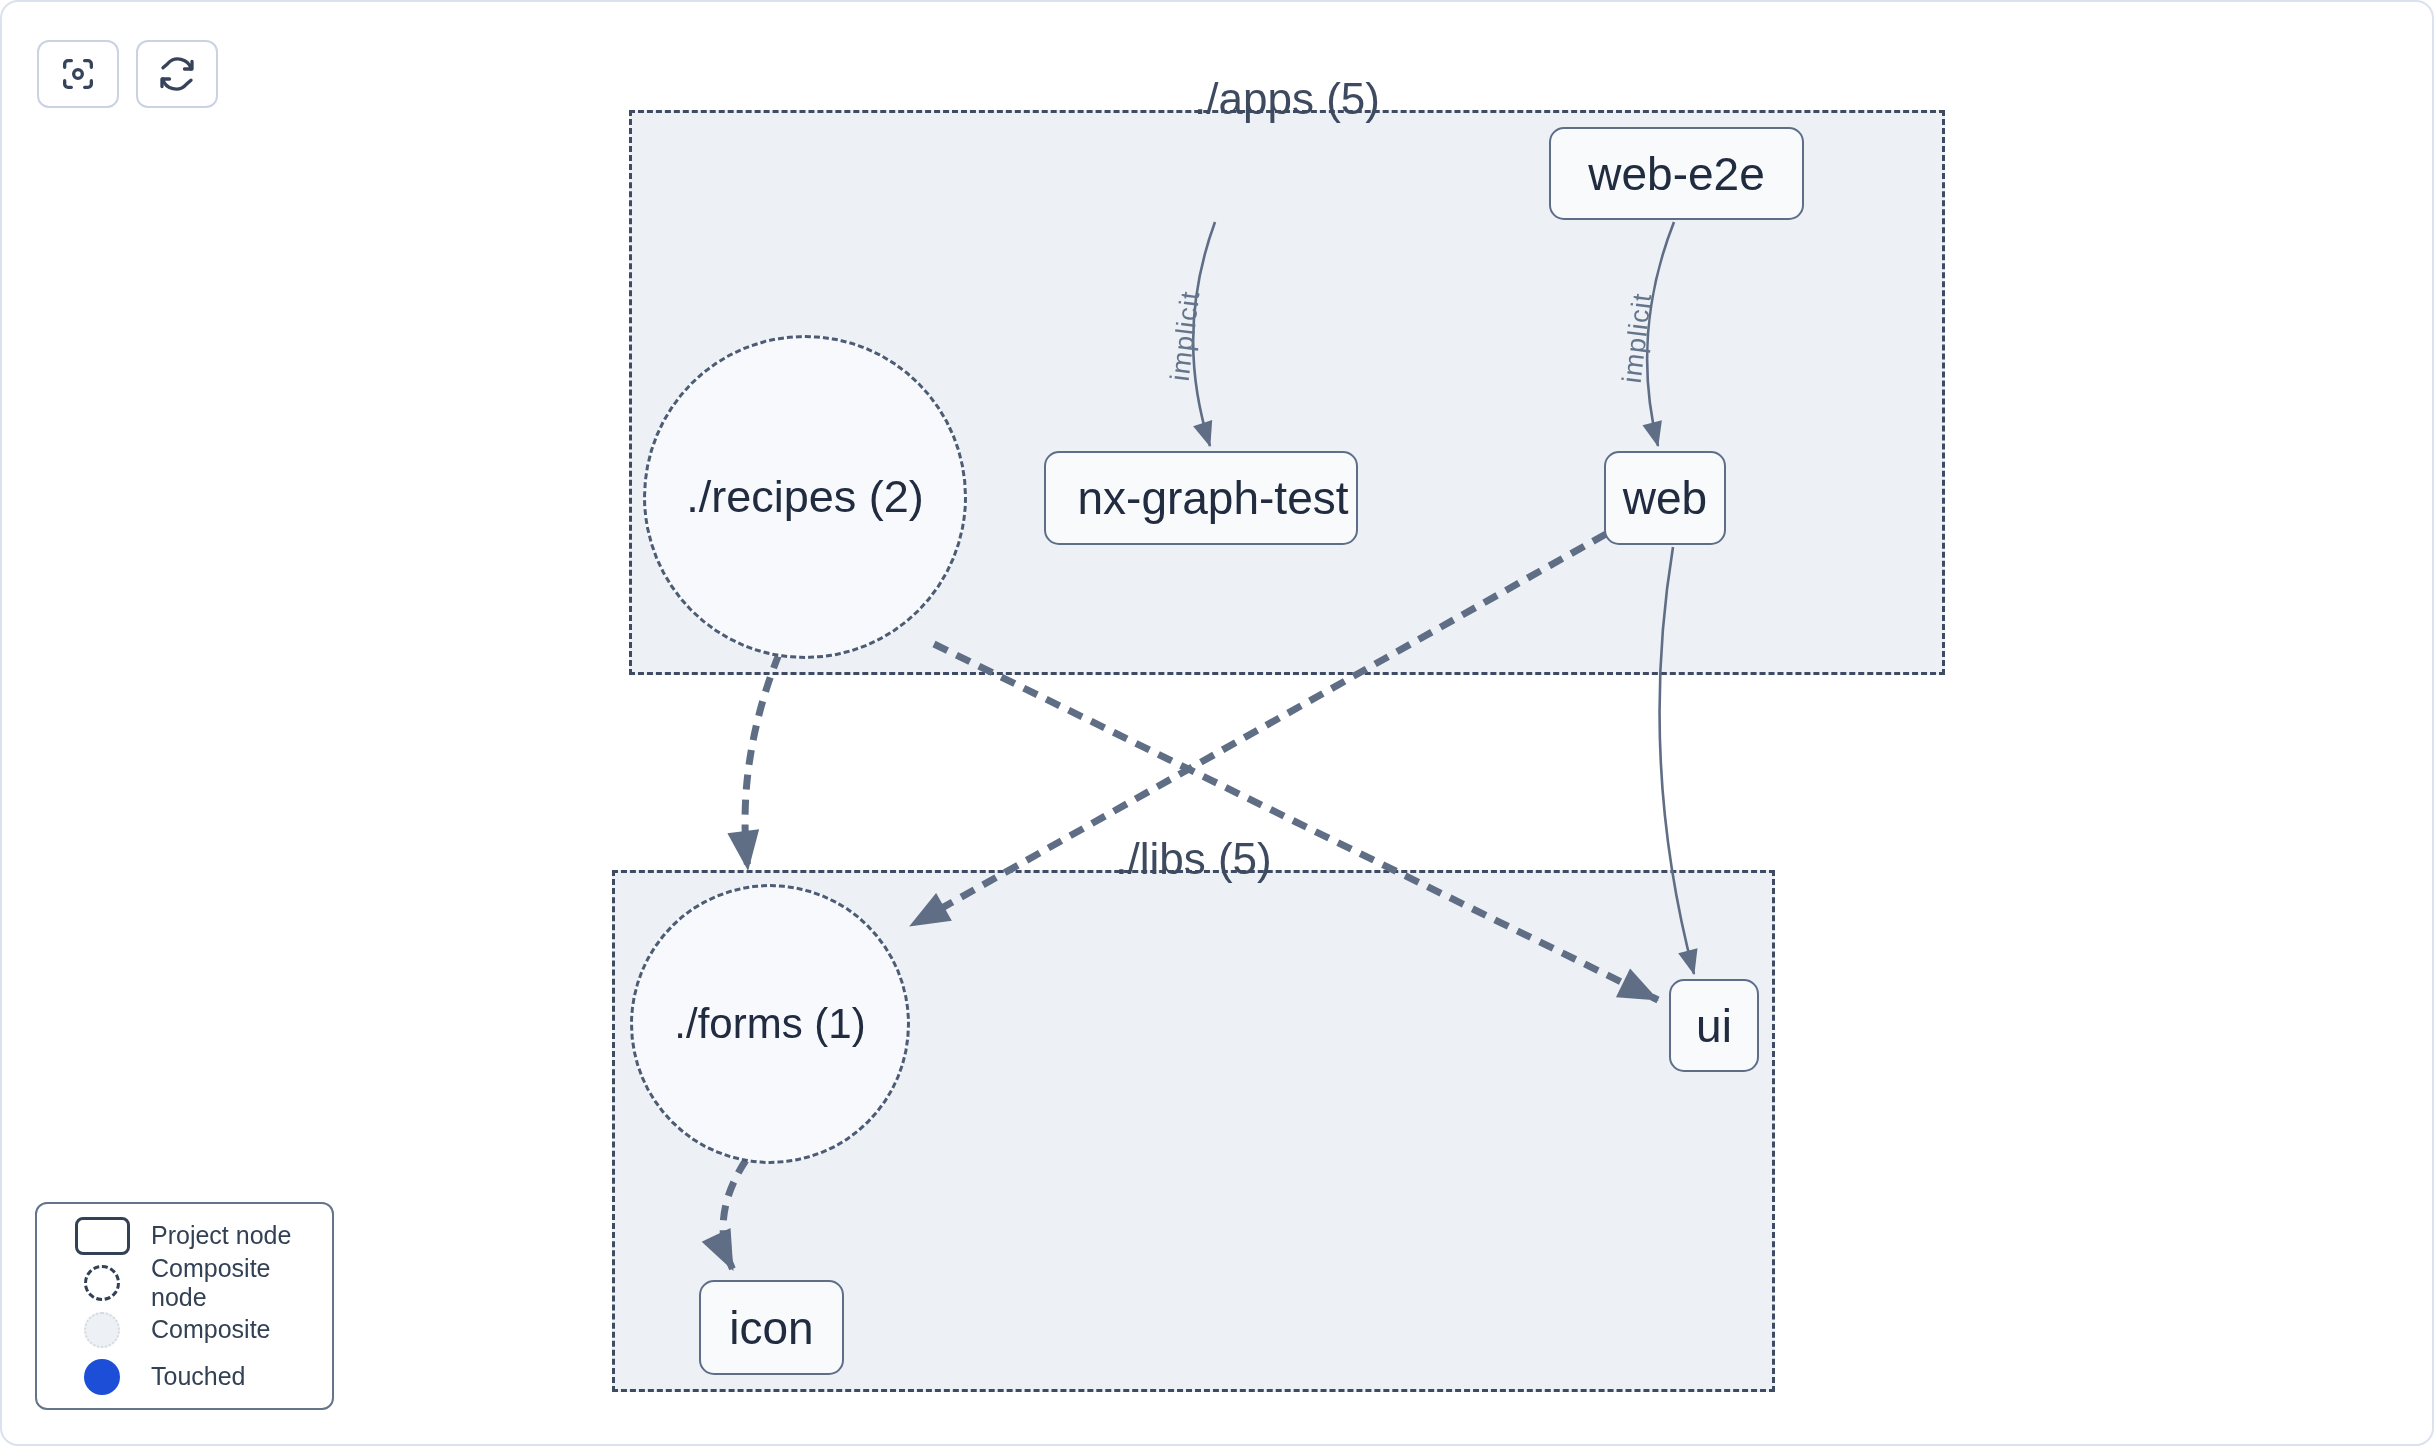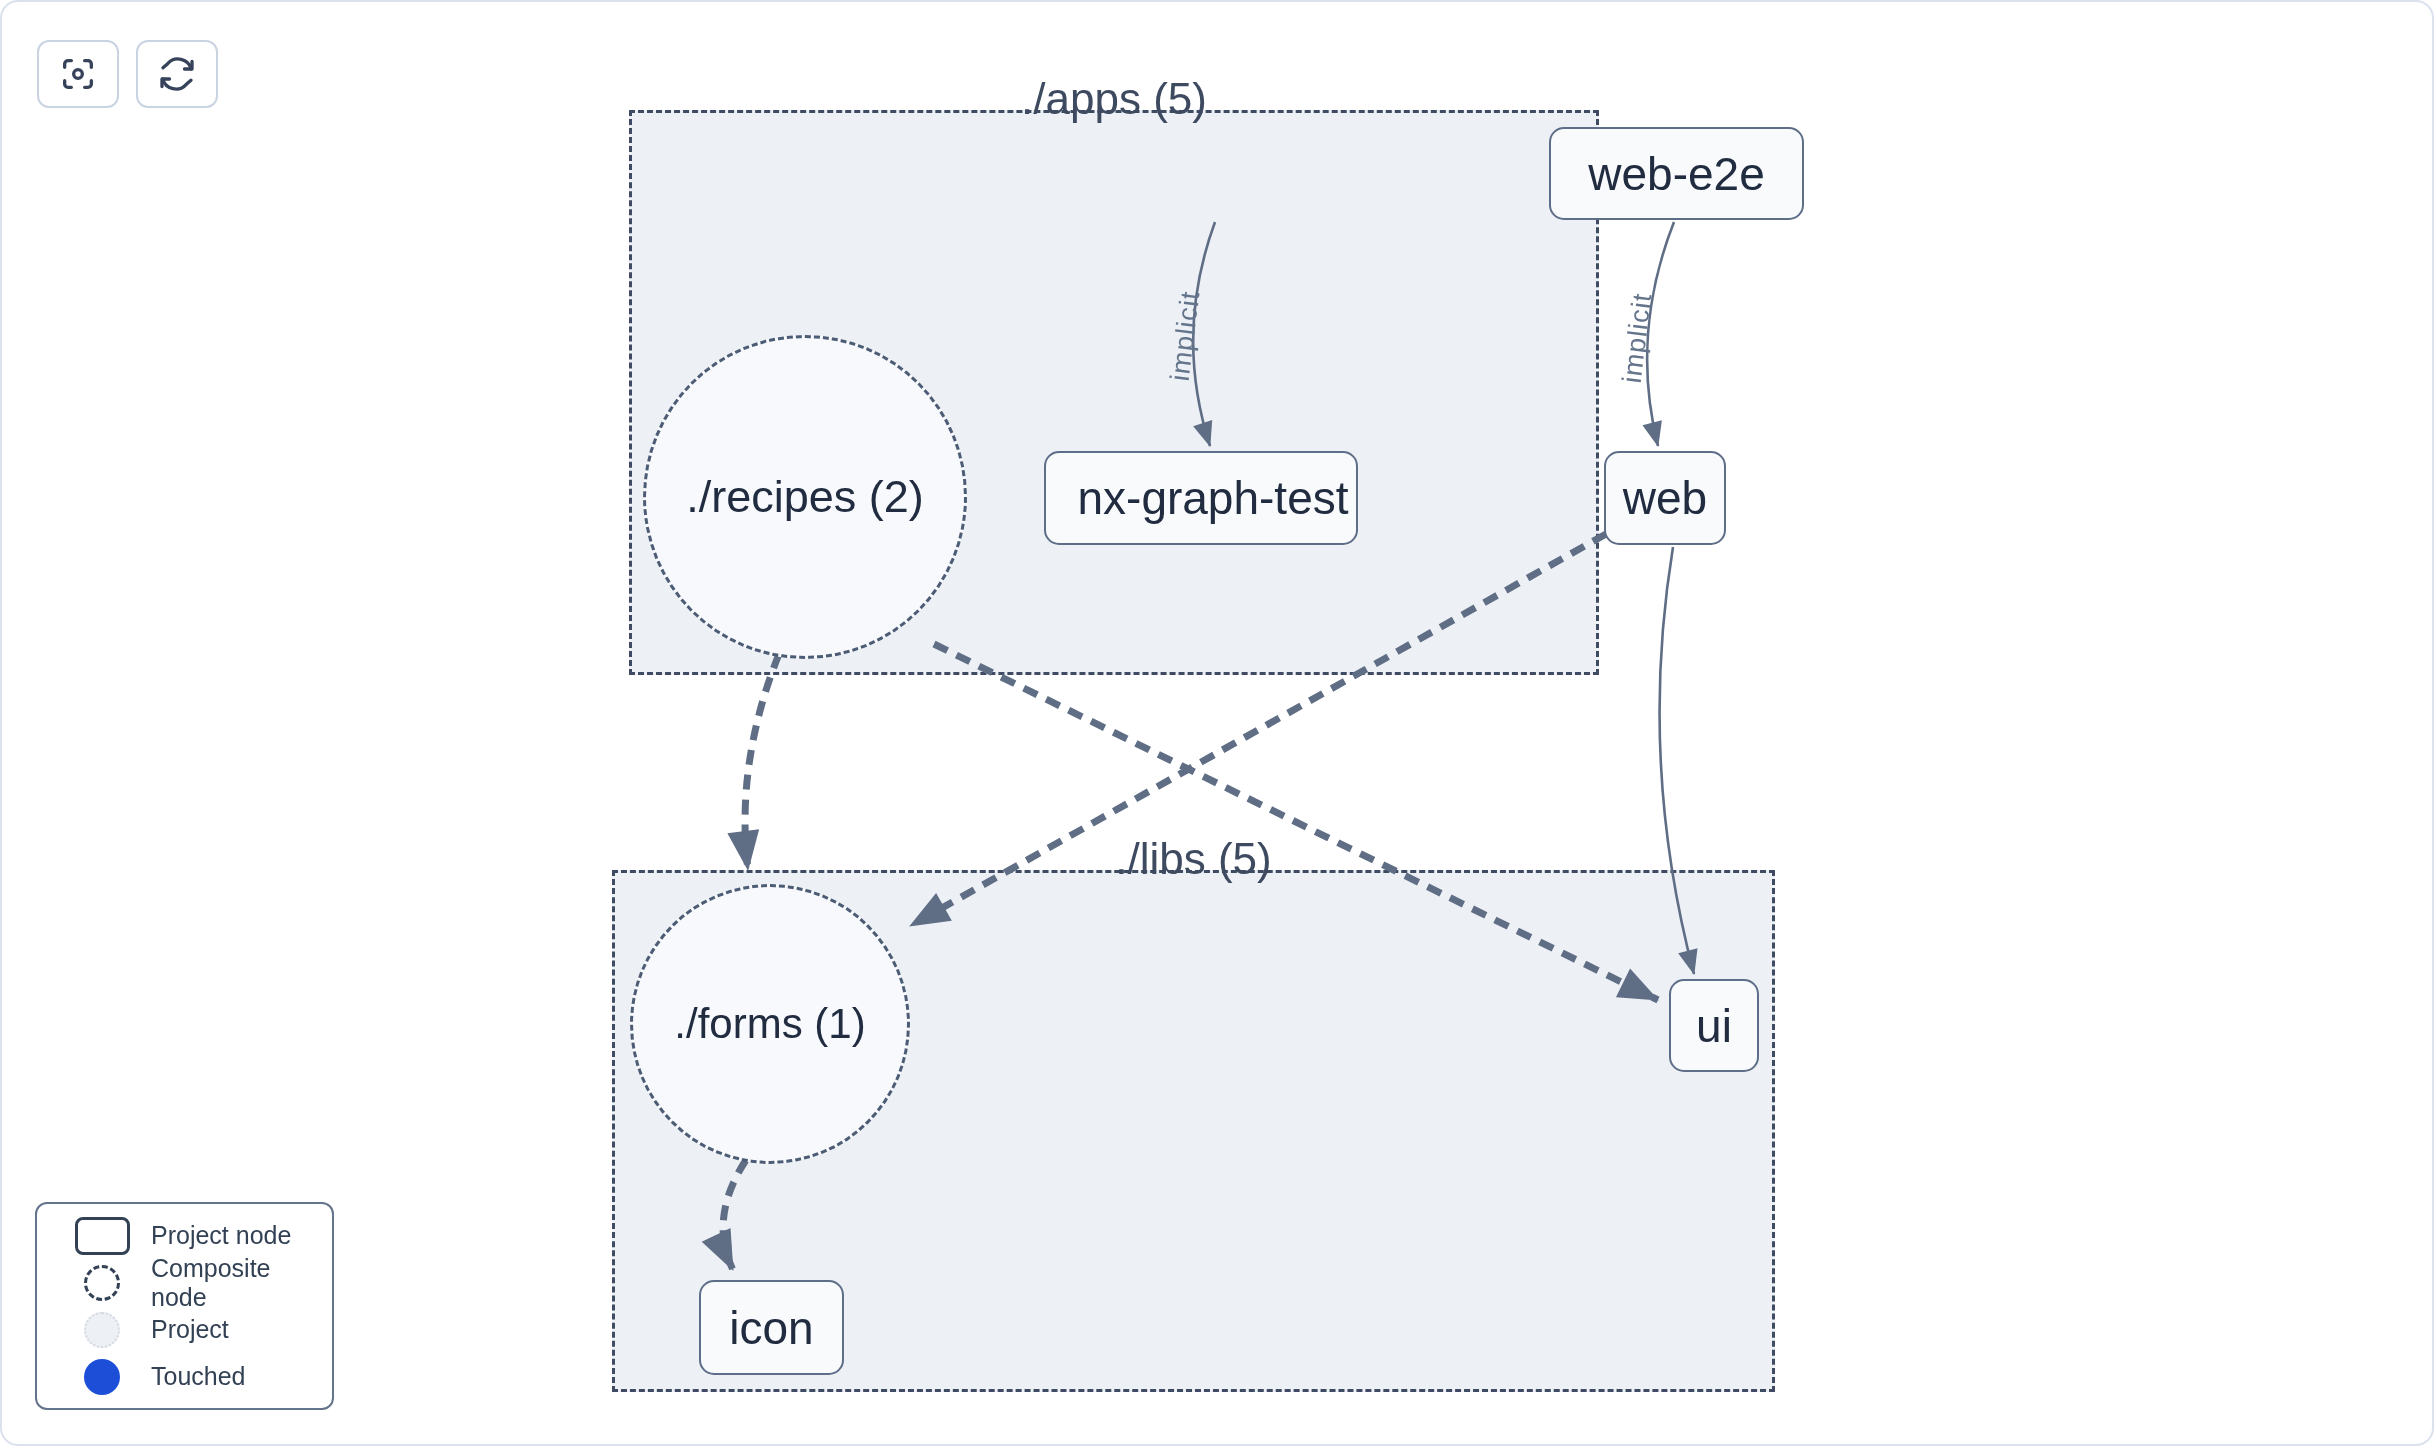--- a/index.html
+++ b/index.html
@@ -10,21 +10,21 @@
   }
   
   .toolbar{position:absolute;left:35px;top:38px;display:flex;gap:17px;z-index:6;}
   .tb-btn{
     width:82px;height:68px;background:#ffffff;border:2px solid #c9d3e2;border-radius:12px;
     display:flex;align-items:center;justify-content:center;cursor:pointer;padding:0;
   }
   .tb-btn svg{width:40px;height:40px;stroke:#36435a;fill:none;stroke-width:2;stroke-linecap:round;stroke-linejoin:round;}
   
   .group{position:absolute;background:#edf1f6;border:3px dashed #3e4b63;box-sizing:border-box;z-index:1;}
-  .group-apps{left:627px;top:108px;width:970px;height:565px;}
+  .group-apps{left:627px;top:108px;width:1316px;height:565px;}
   .group-libs{left:610px;top:868px;width:1163px;height:522px;}
   .group-label{
     position:absolute;left:50%;bottom:100%;transform:translateX(-50%);margin-bottom:-10px;
     font-size:44px;color:#3e4a60;white-space:nowrap;line-height:1.1;
   }
   
   svg.edges{position:absolute;left:0;top:0;width:2434px;height:1446px;z-index:2;pointer-events:none;}
   .edge-thin{stroke:#5f6d85;stroke-width:2.6;fill:none;}
   .edge-thick{stroke:#5f6d85;stroke-width:7;fill:none;stroke-dasharray:15 10;}
   .edge-label{font-family:"Liberation Sans",sans-serif;font-size:27px;fill:#64748b;letter-spacing:1px;}
@@ -149,21 +149,21 @@
     <div class="legend-row">
       <span class="legend-ic">
           <span class="ic-composite"></span>
         </span>
       <span class="legend-label">Composite node</span>
     </div>
     <div class="legend-row">
       <span class="legend-ic">
           <span class="ic-affected"></span>
         </span>
-      <span class="legend-label">Project</span>
+      <span class="legend-label">Composite</span>
     </div>
     <div class="legend-row">
       <span class="legend-ic">
           <span class="ic-touched"></span>
         </span>
       <span class="legend-label">Touched</span>
     </div>
   </div>
 
 </div>

